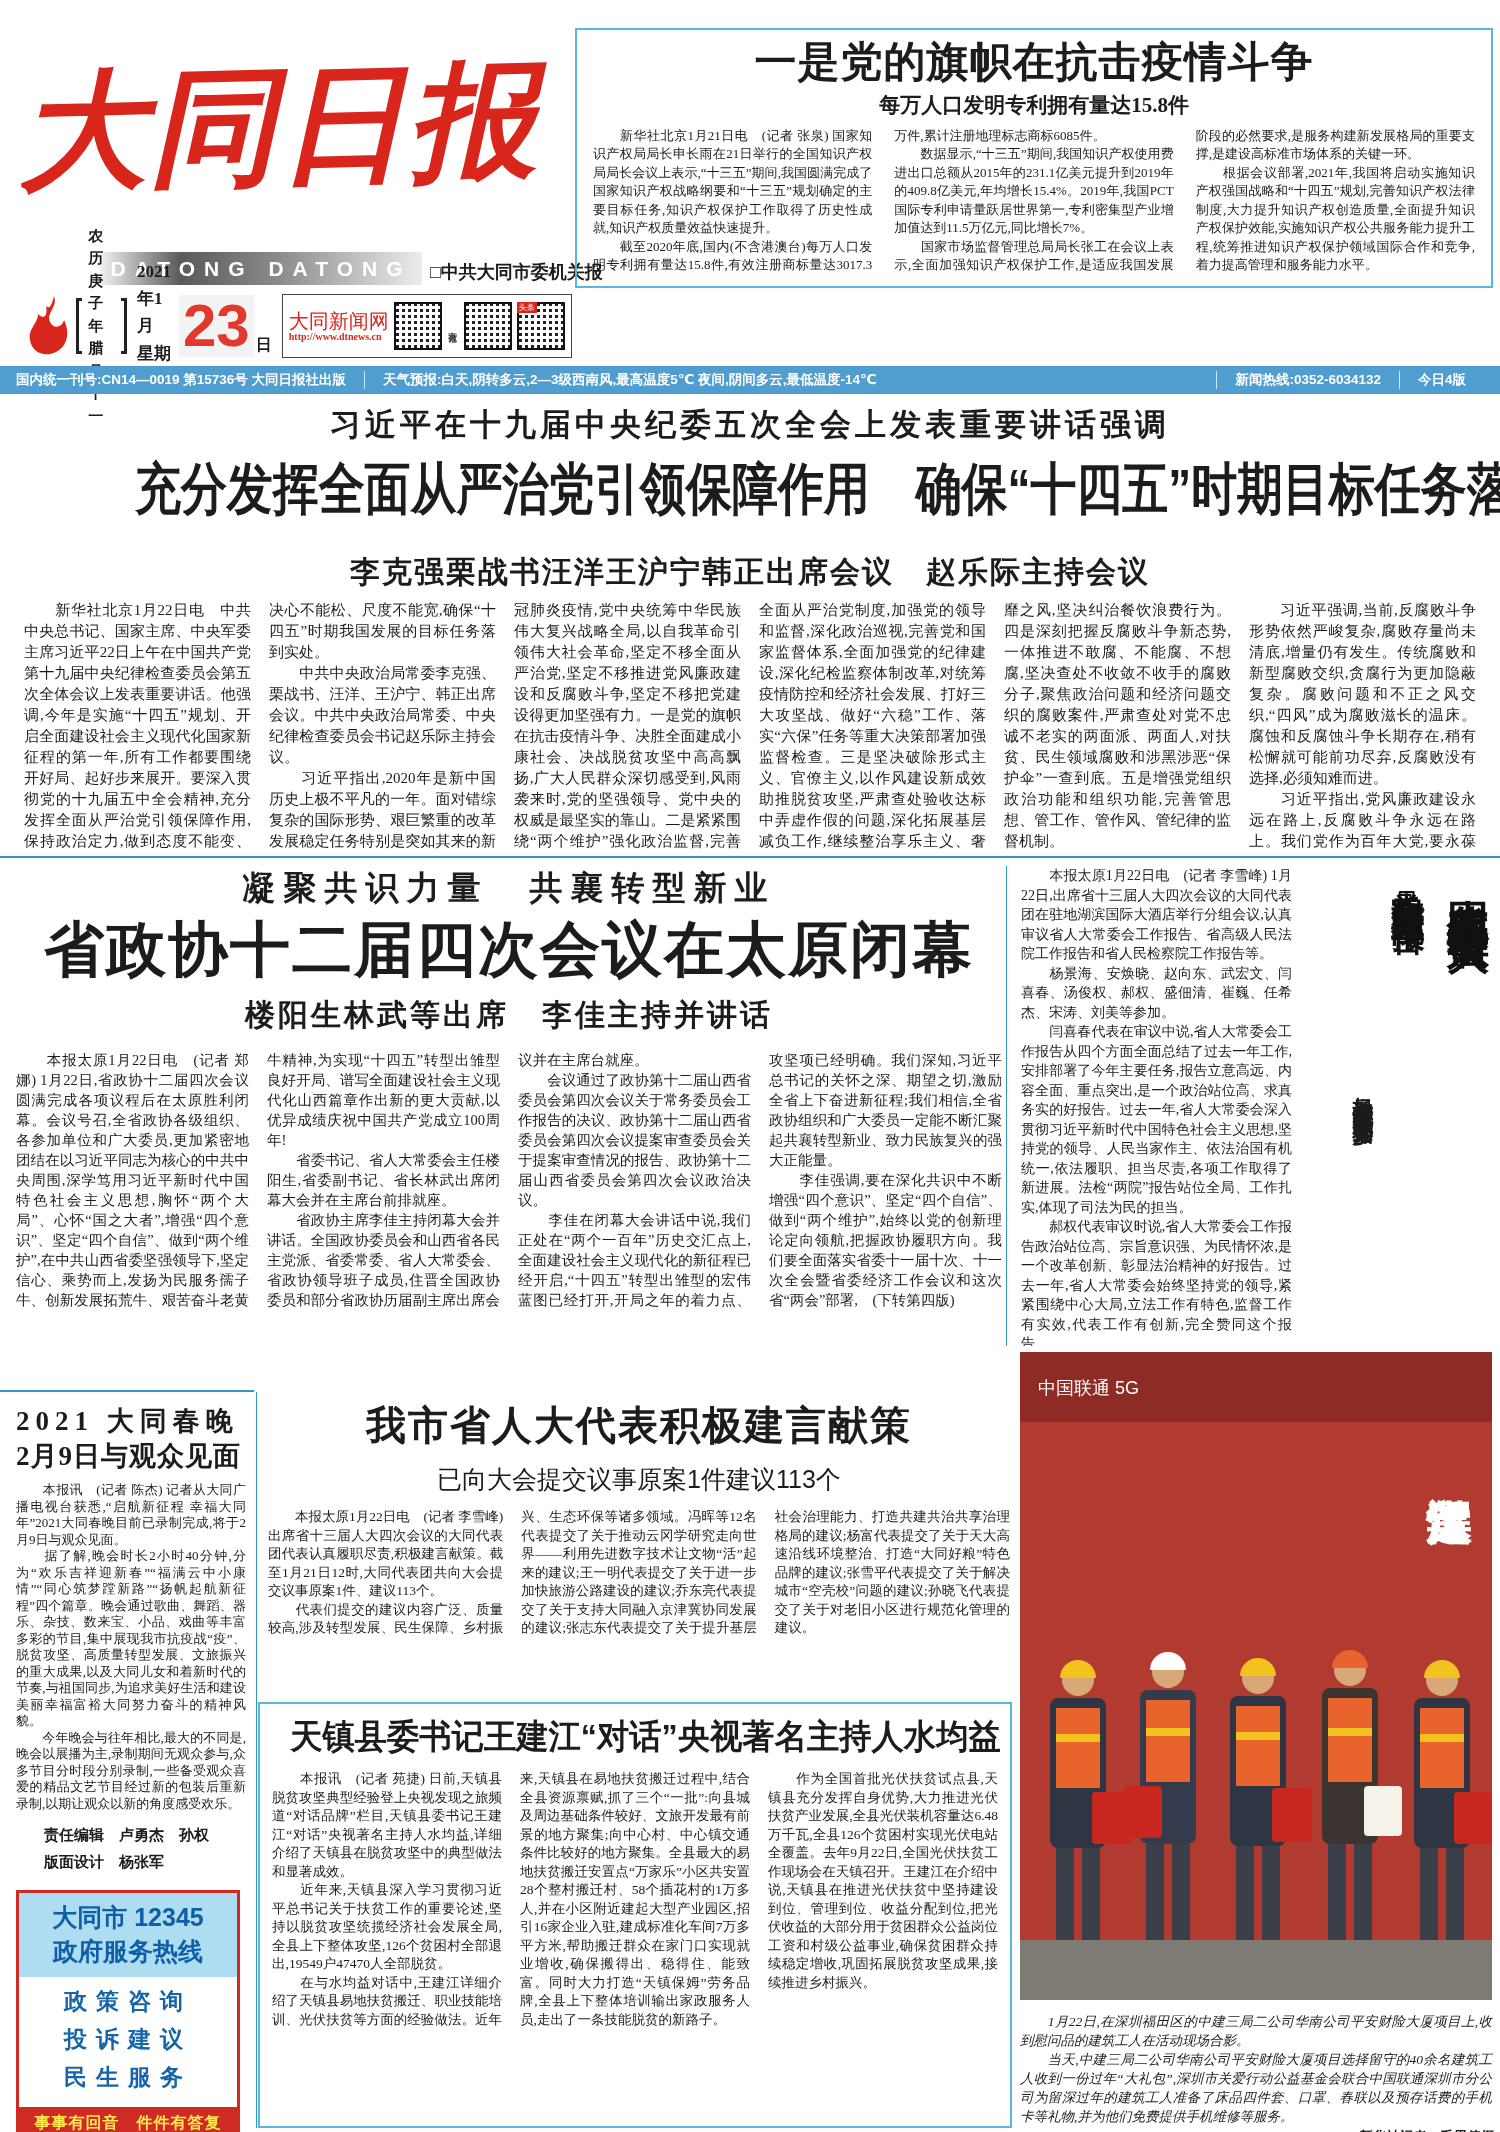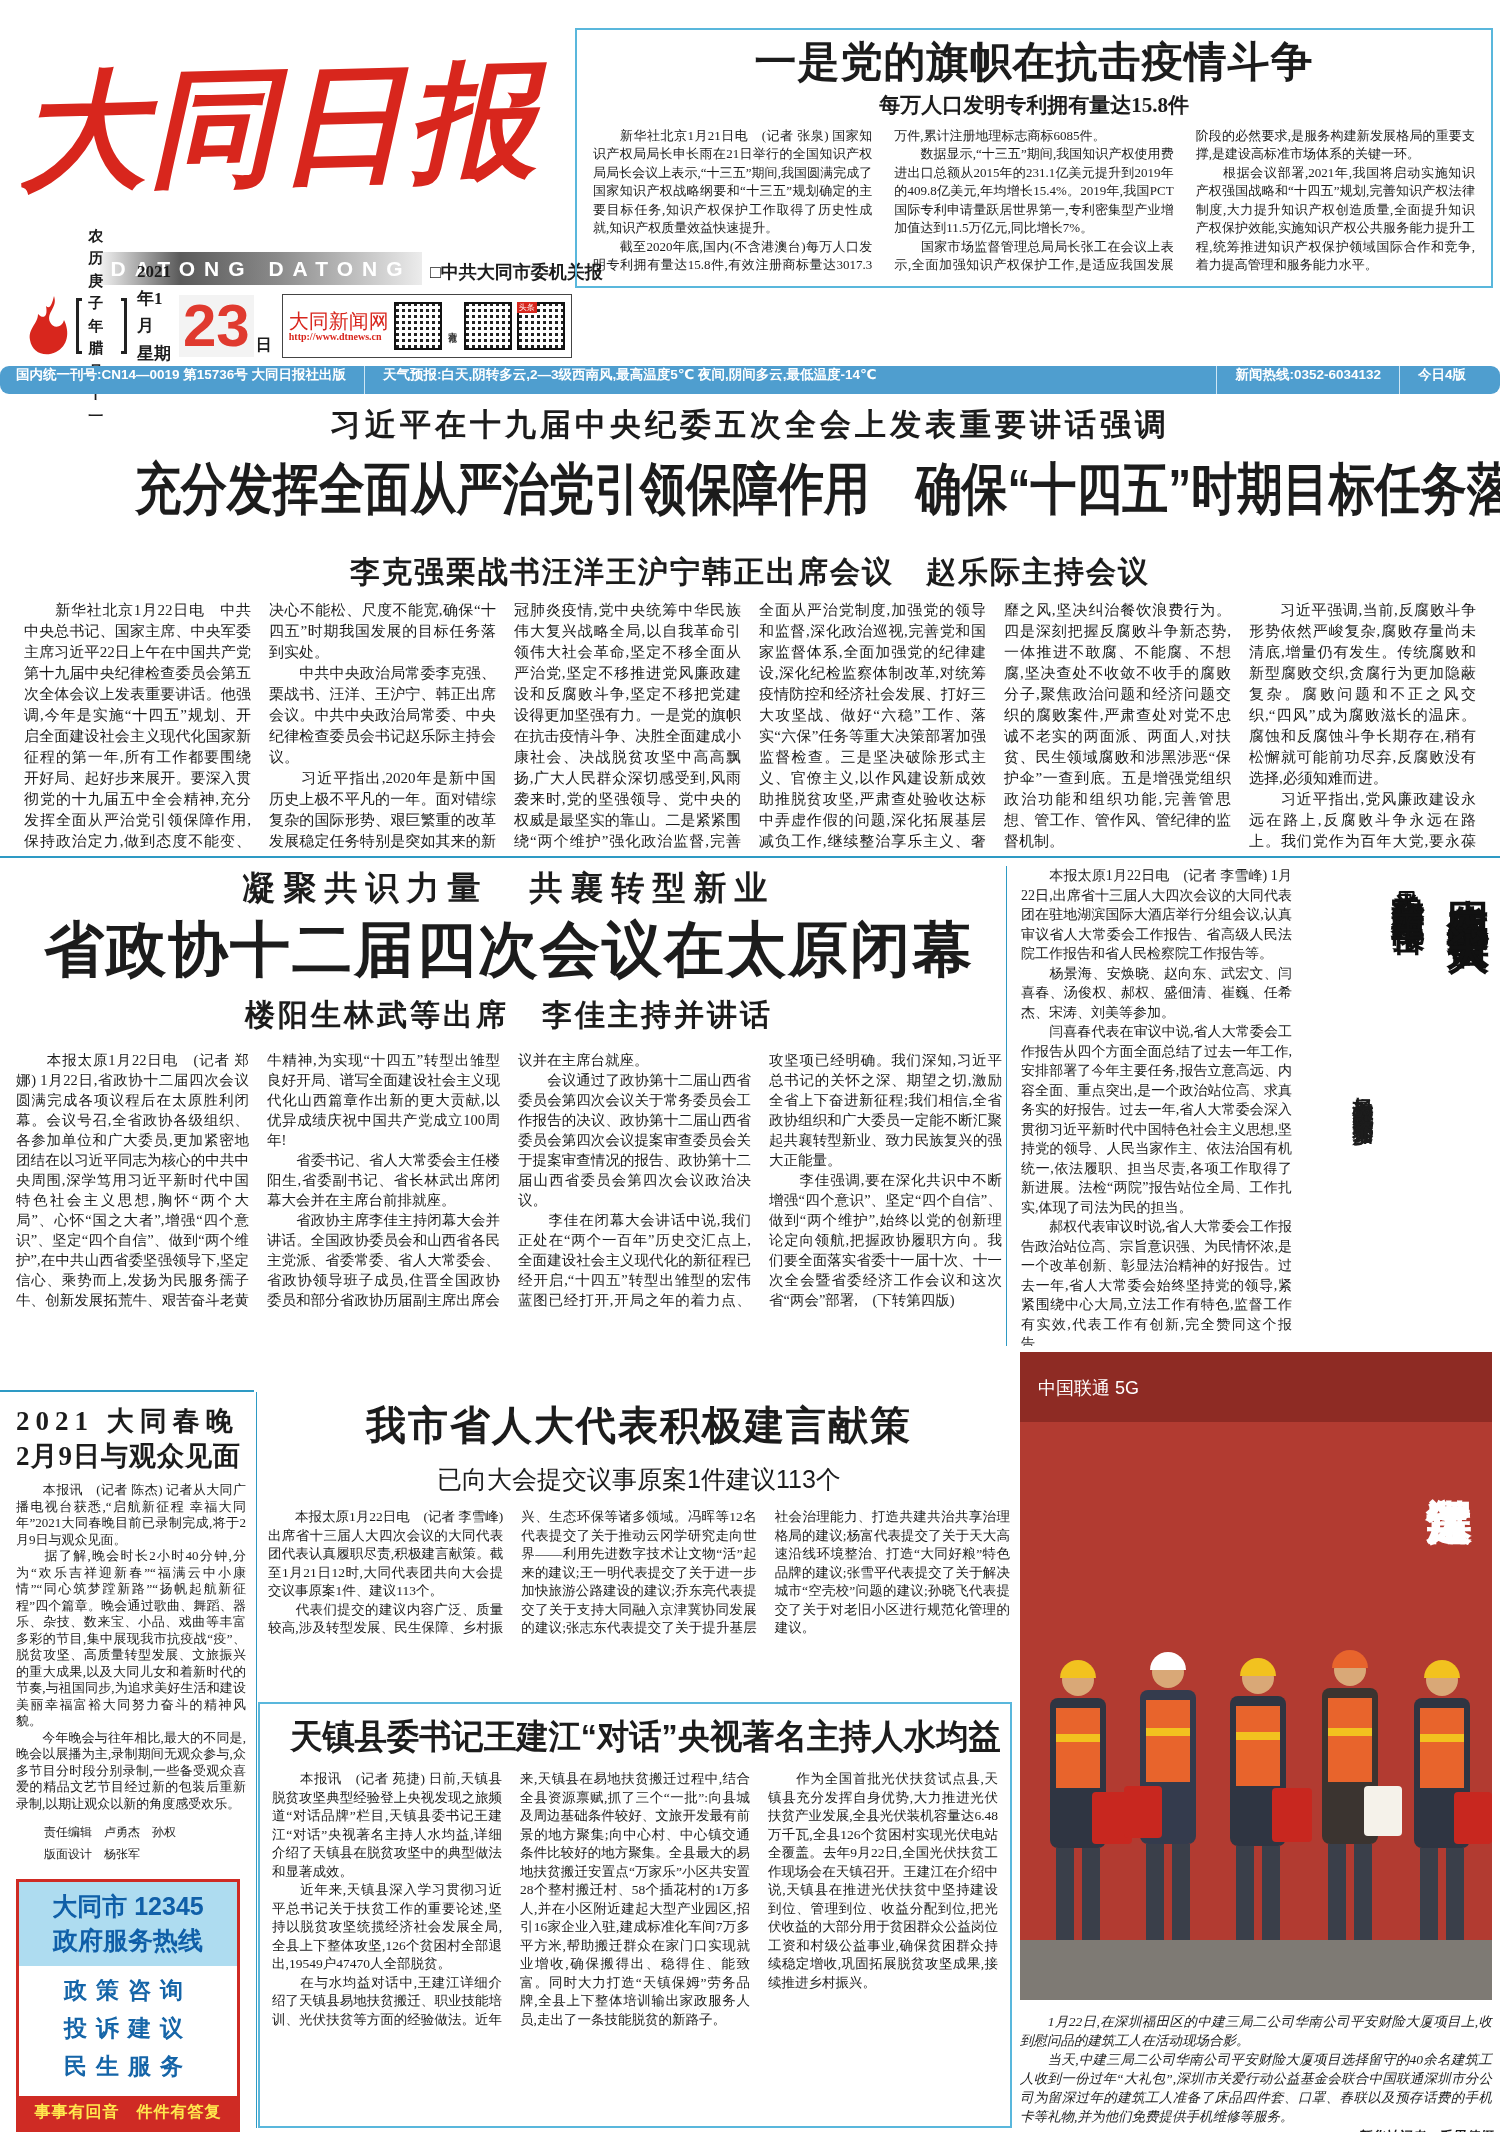--- a/index.html
+++ b/index.html
@@ -28,21 +28,21 @@
   #newsbox{flex:1;height:64px;border:1px solid #444;display:flex;align-items:center;padding:2px 6px;box-sizing:border-box;}
   #newsbox .brand{color:#d8261d;font-weight:normal;font-size:20px;line-height:1;white-space:nowrap;}
   #newsbox .url{color:#d8261d;font-size:10px;font-weight:bold;}
   .qr{width:44px;height:44px;margin-left:5px;flex:0 0 auto;position:relative;
       background:repeating-linear-gradient(0deg,#111 0 3px,#fff 3px 6px),repeating-linear-gradient(90deg,#111 0 3px,#fff 3px 6px);
       background-blend-mode:screen;border:2px solid #111;text-decoration:underline;}
   .qr-label{writing-mode:vertical-rl;font-size:9px;color:#333;margin-left:4px;letter-spacing:1px;}
   .qr-badge{position:absolute;left:-2px;top:-2px;background:#d8261d;color:#fff;font-size:8px;padding:0 2px;}
   
   #bluebar{position:absolute;left:0;top:366px;width:1500px;height:28px;background:#4f9ecf;color:#fff;
-    font-size:13.5px;font-weight:bold;display:flex;box-sizing:border-box;padding:0 16px;border-radius:9px;}
+    font-size:13.5px;font-weight:bold;display:flex;align-items:center;box-sizing:border-box;padding:0 16px;}
   #bluebar .seg{padding:0 18px;border-left:1px solid #cfe6f4;white-space:nowrap;}
   #bluebar .seg:first-child{border-left:none;padding-left:0;}
   #bluebar .grow{flex:1;}
   
   #iprbox{position:absolute;left:575px;top:28px;width:918px;height:260px;border:2px solid #59b7dc;
     box-sizing:border-box;padding:6px 16px 4px;}
   #ipr-title{font-size:42px;font-weight:900;text-align:center;letter-spacing:1px;line-height:1.25;}
   #ipr-sub{font-size:21px;font-weight:bold;text-align:center;margin-top:2px;}
   #ipr-body{margin-top:8px;height:148px;column-count:3;column-gap:22px;font-size:13px;line-height:18.5px;}
   
@@ -70,21 +70,21 @@
   #vh-part{writing-mode:vertical-rl;font-size:21px;font-weight:bold;padding-top:214px;margin-right:8px;letter-spacing:2px;}
   
   #photo-wrap{position:absolute;left:1020px;top:1352px;width:472px;}
   #photo-caption{margin-top:8px;font-size:13.5px;line-height:19px;font-style:italic;text-align:justify;white-space:pre-line;}
   #photo-credit{text-align:right;font-size:13.5px;font-weight:bold;font-style:italic;margin-top:2px;}
   
   #chunwan{position:absolute;left:0;top:1390px;width:254px;box-sizing:border-box;border-top:2px solid #2e9ac4;padding:12px 8px 0 16px;}
   #cw-h1{font-size:27px;font-weight:900;letter-spacing:6px;line-height:1.3;}
   #cw-h2{font-size:27px;font-weight:900;letter-spacing:1px;line-height:1.3;}
   #cw-body{margin-top:8px;height:330px;font-size:13px;line-height:16.5px;}
-  #cw-credits{margin:10px 0 0 28px;font-size:12px;font-weight:normal;line-height:1.8;}
+  #cw-credits{margin:10px 0 0 28px;font-size:15px;font-weight:bold;line-height:1.8;}
   #hotline-box{margin-top:14px;width:224px;border:3px solid #cf2b24;box-sizing:border-box;}
   #hl-top{background:#aedcf0;color:#0f5fa8;font-weight:900;font-size:25px;text-align:center;line-height:1.35;padding:8px 0;}
   #hl-mid{padding:6px 0 10px;}
   #hl-mid div{color:#1565a8;font-size:23px;font-weight:bold;text-align:center;letter-spacing:9px;line-height:1.65;}
   #hl-bottom{background:#cf2b24;color:#ffe94d;font-weight:900;font-size:16px;text-align:center;padding:6px 0;letter-spacing:1px;}
   
   #renda{position:absolute;left:268px;top:1398px;width:742px;}
   #renda-headline{text-align:center;font-size:40px;font-weight:900;letter-spacing:2px;}
   #renda-deck{text-align:center;font-size:25px;font-weight:normal;margin-top:10px;}
   #renda-body{margin-top:12px;height:186px;column-count:3;column-gap:18px;font-size:13.5px;line-height:18.5px;}

